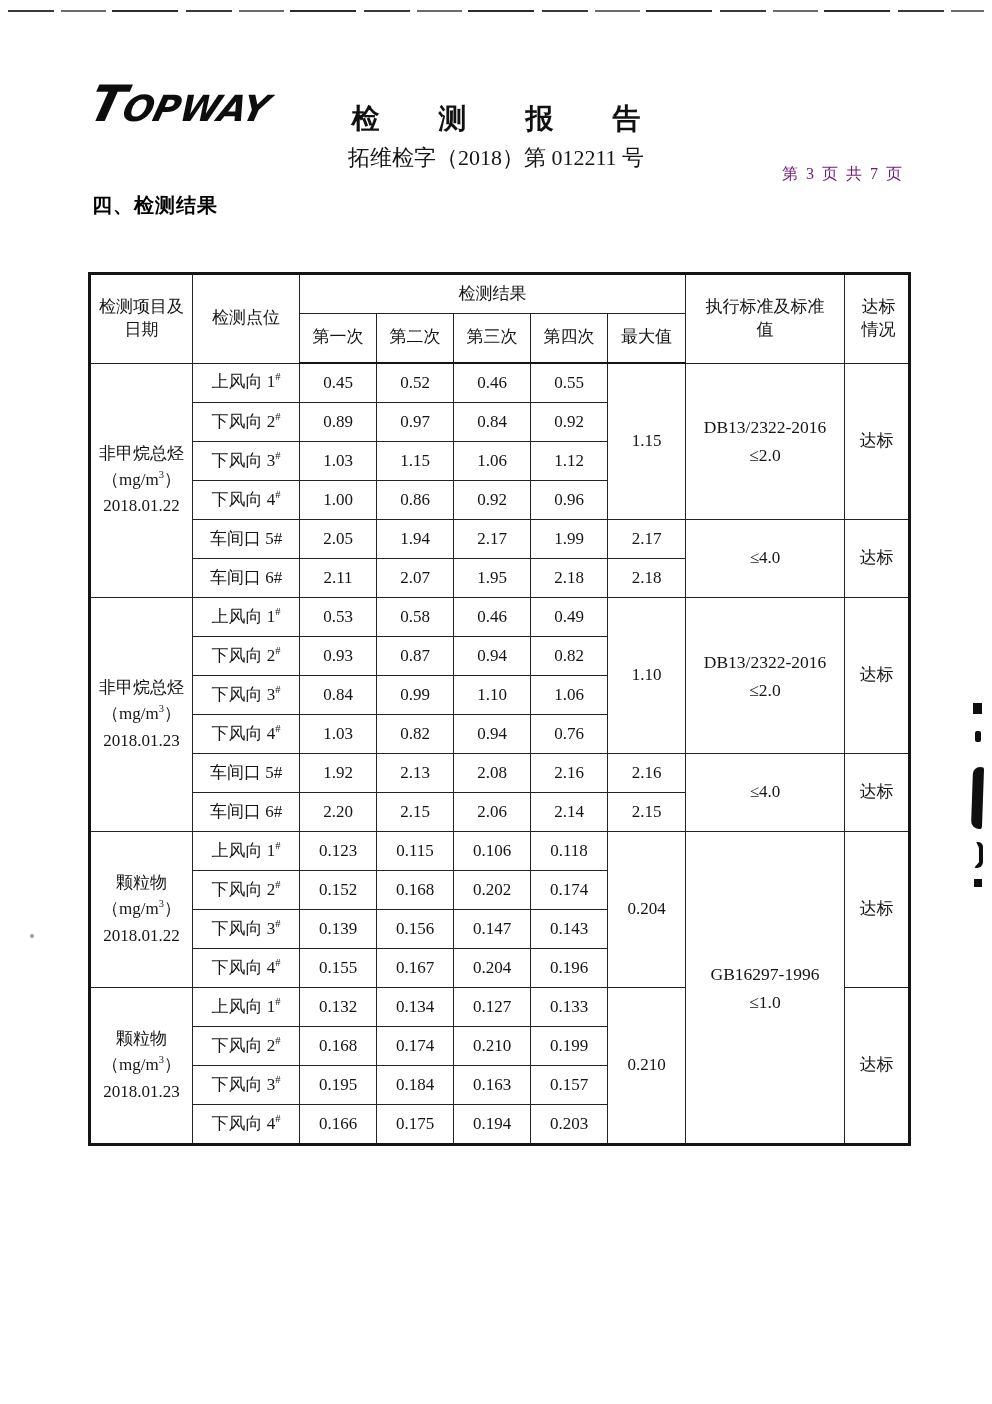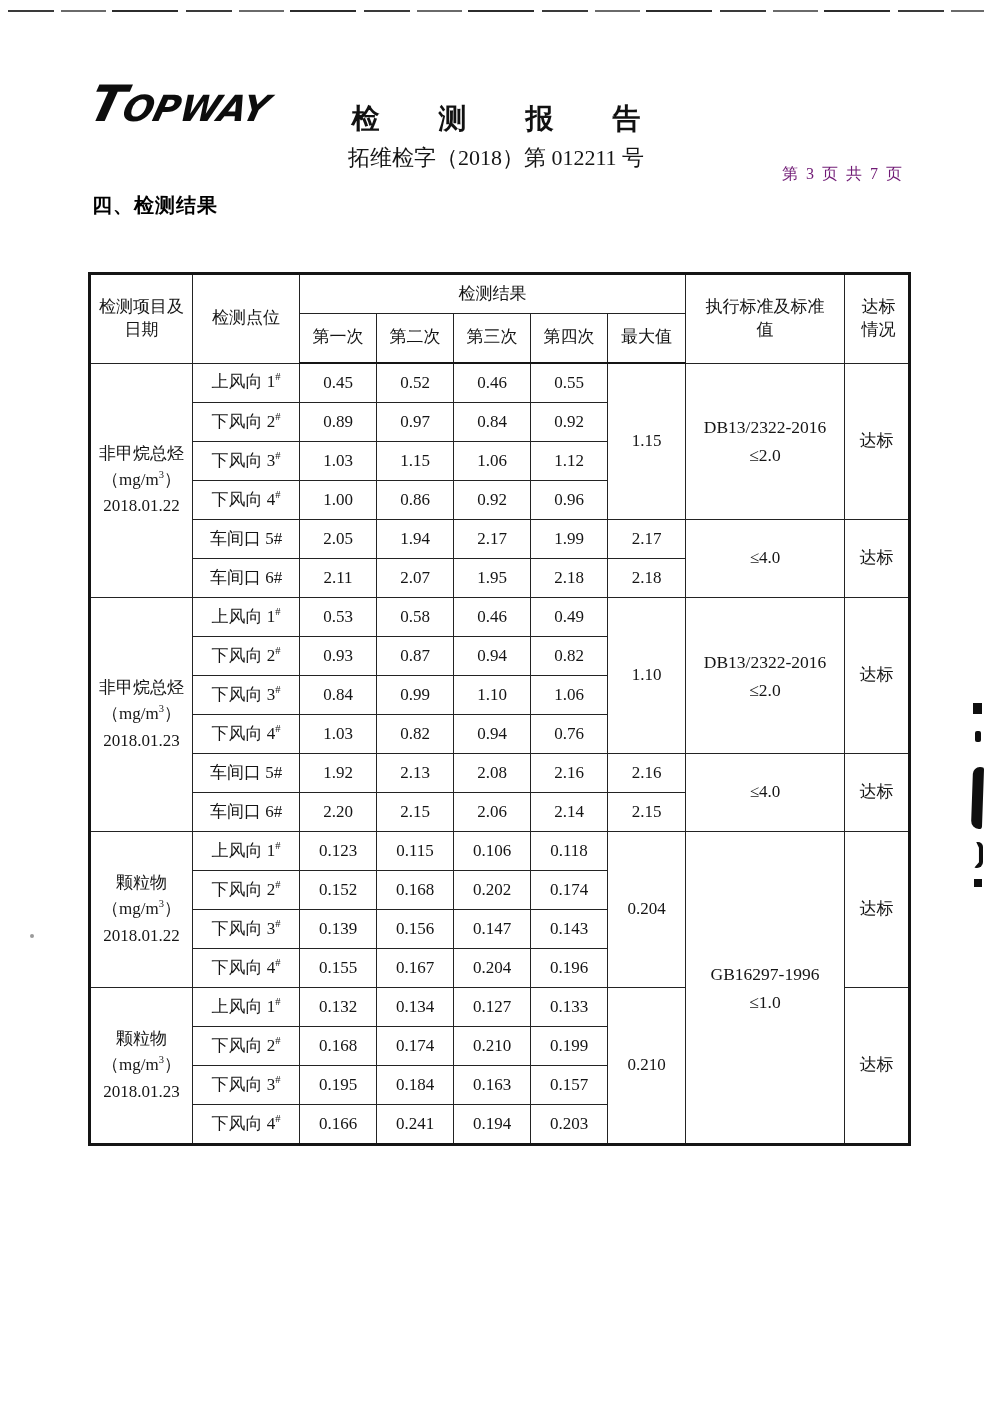--- a/index.html
+++ b/index.html
@@ -283,21 +283,21 @@
       <tr>
         <td><span>下风向 3</span><sup>#</sup></td>
         <td class="num">0.195</td>
         <td class="num">0.184</td>
         <td class="num">0.163</td>
         <td class="num">0.157</td>
       </tr>
       <tr>
         <td><span>下风向 4</span><sup>#</sup></td>
         <td class="num">0.166</td>
-        <td class="num">0.241</td>
+        <td class="num">0.175</td>
         <td class="num">0.194</td>
         <td class="num">0.203</td>
       </tr>
     </tbody>
   </table>
 
   <div class="art art-a"></div>
   <div class="art art-b"></div>
   <div class="art art-c"></div>
   <div class="art art-d"></div>

